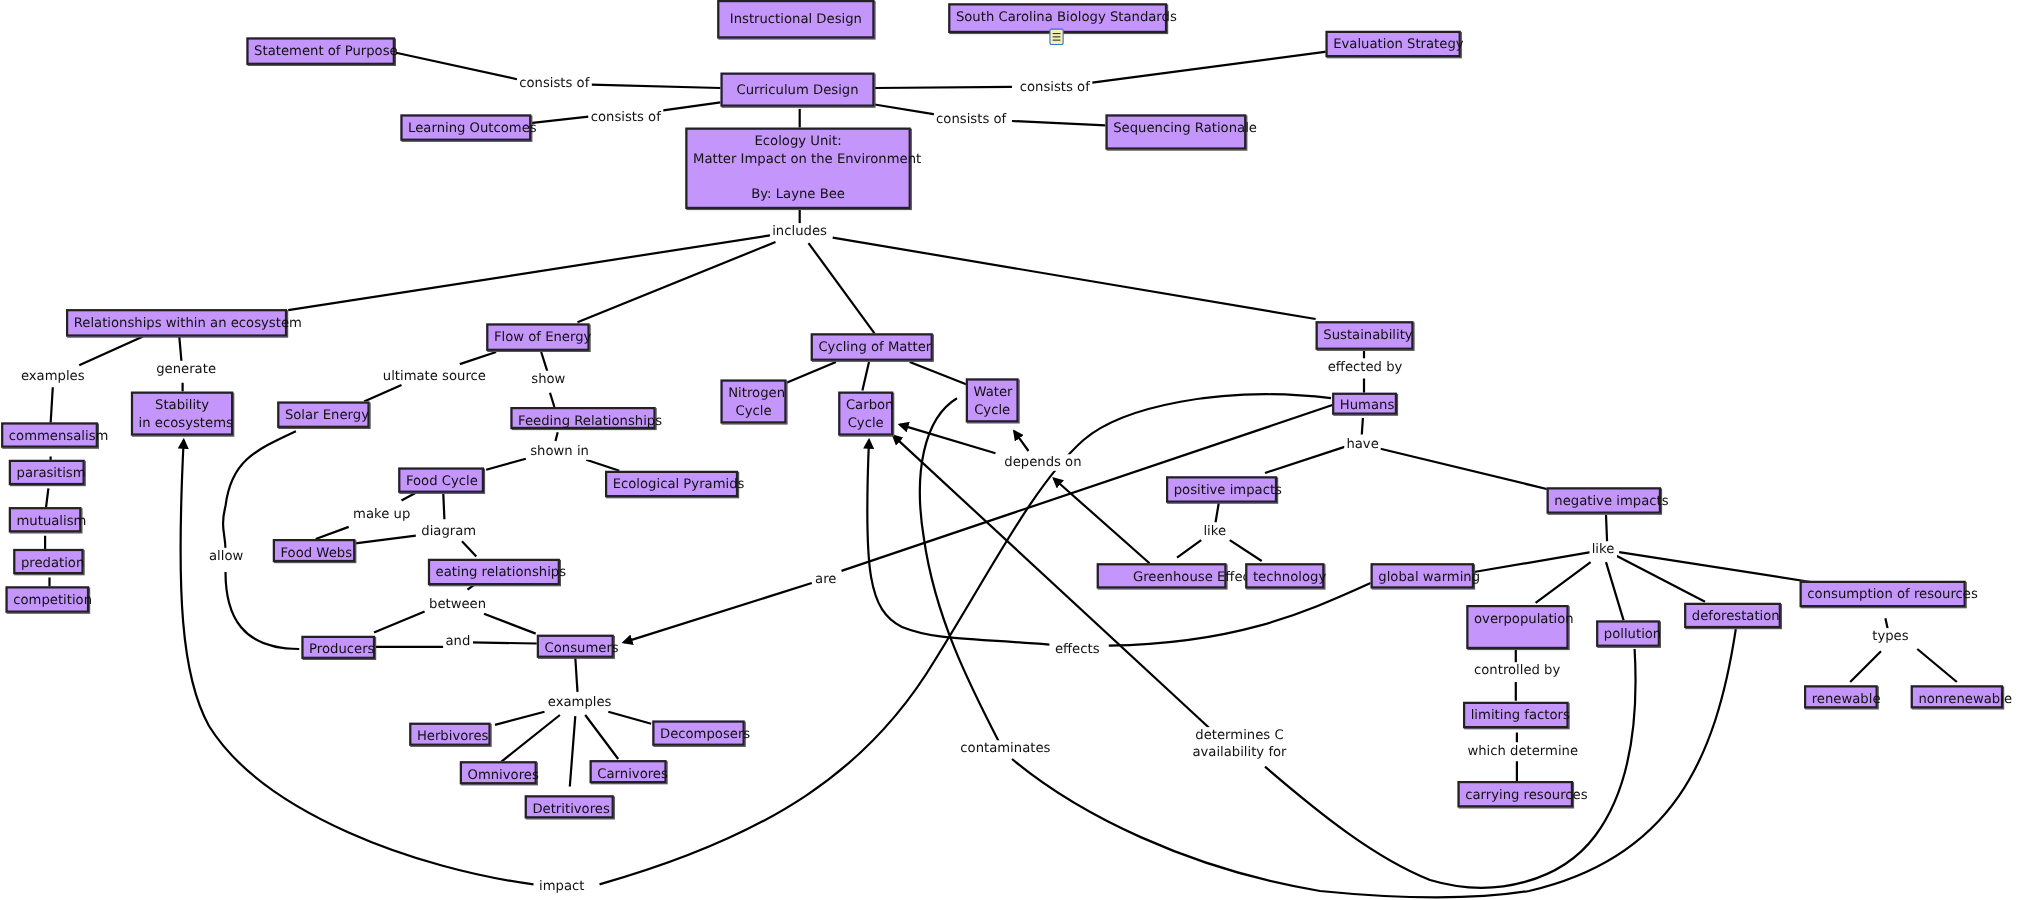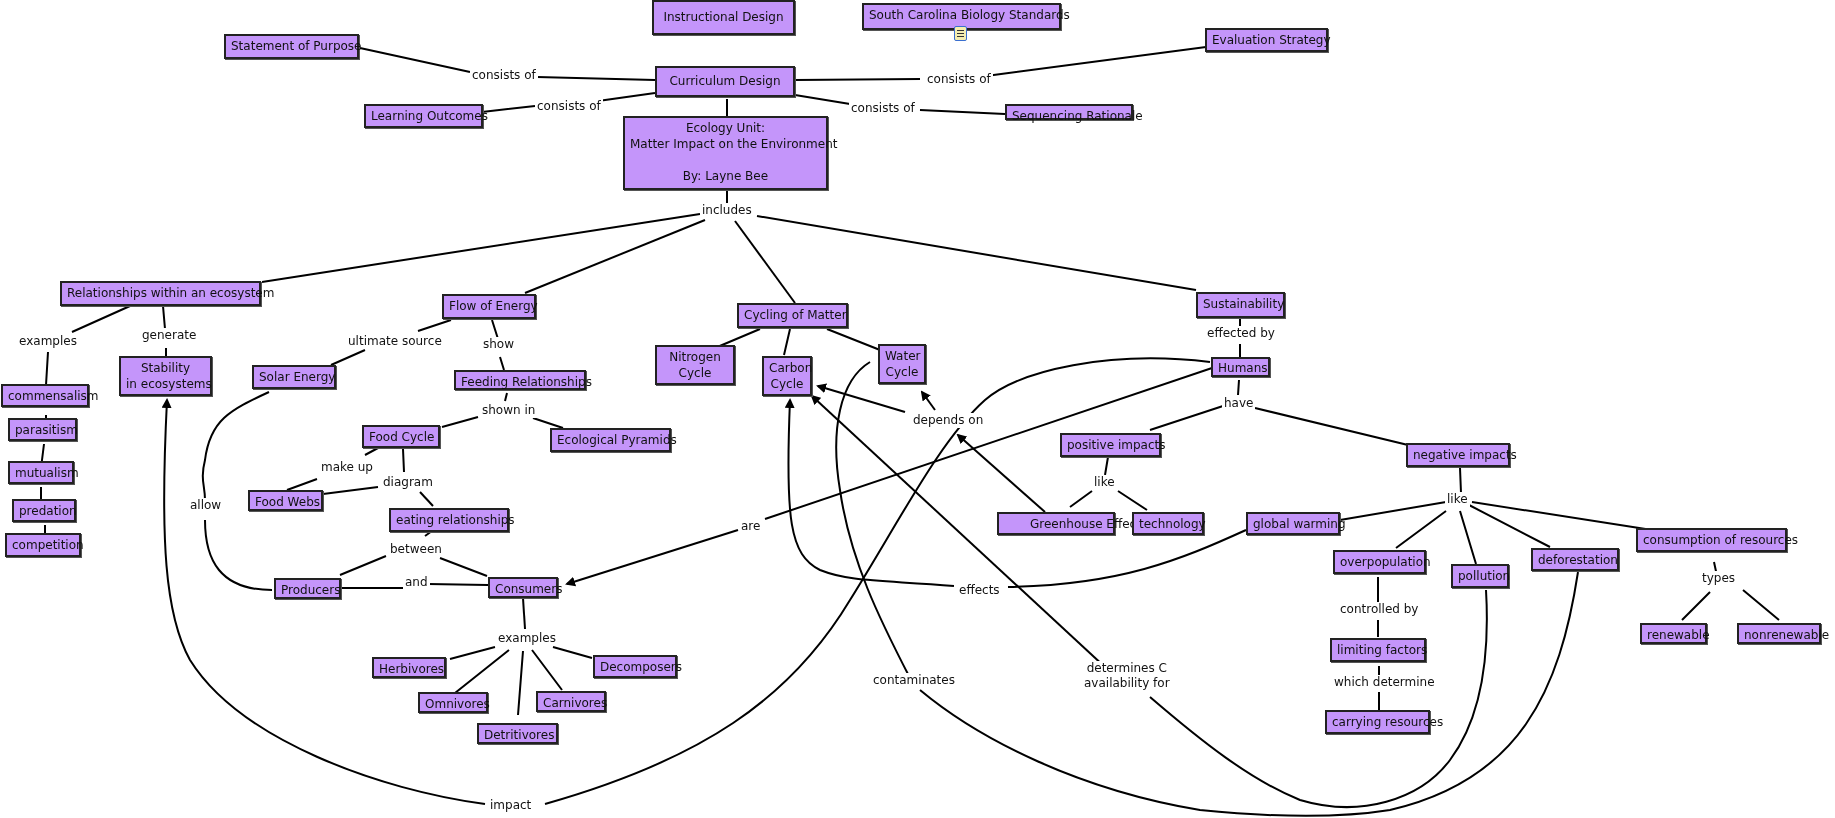--- a/index.html
+++ b/index.html
@@ -88,68 +88,68 @@
   </g>
 </svg>
 
 <div class="node" style="left:652px;top:0px;width:143px;height:35px;line-height:27px;">Instructional Design</div>
 <div class="node" style="left:862px;top:3px;width:199px;height:27px;">South Carolina Biology Standards</div>
 <div class="res-icon" style="left:954px;top:26px;"></div>
 <div class="node" style="left:224px;top:34px;width:135px;height:25px;">Statement of Purpose</div>
 <div class="node" style="left:655px;top:66px;width:140px;height:31px;line-height:23px;">Curriculum Design</div>
 <div class="node" style="left:1205px;top:28px;width:123px;height:24px;">Evaluation Strategy</div>
 <div class="node" style="left:364px;top:104px;width:119px;height:24px;">Learning Outcomes</div>
-<div class="node" style="left:1005px;top:104px;width:128px;height:16px;">Sequencing Rationale</div>
+<div class="node" style="left:1005px;top:104px;width:128px;height:32px;">Sequencing Rationale</div>
 <div class="node" style="left:623px;top:116px;width:205px;height:74px;">Ecology Unit:
 Matter Impact on the Environment
 
 By: Layne Bee</div>
 
 <div class="node" style="left:60px;top:281px;width:201px;height:25px;">Relationships within an ecosystem</div>
 <div class="node" style="left:442px;top:294px;width:94px;height:25px;">Flow of Energy</div>
 <div class="node" style="left:737px;top:303px;width:111px;height:25px;">Cycling of Matter</div>
 <div class="node" style="left:1196px;top:292px;width:89px;height:26px;">Sustainability</div>
 <div class="node" style="left:119px;top:356px;width:93px;height:40px;">Stability
 in ecosystems</div>
 
 <div class="node" style="left:1px;top:384px;width:88px;height:23px;">commensalism</div>
 <div class="node" style="left:8px;top:418px;width:69px;height:23px;">parasitism</div>
 <div class="node" style="left:8px;top:461px;width:66px;height:23px;">mutualism</div>
 <div class="node" style="left:12px;top:499px;width:64px;height:23px;">predation</div>
 <div class="node" style="left:5px;top:533px;width:76px;height:24px;">competition</div>
 
 <div class="node" style="left:252px;top:365px;width:84px;height:24px;">Solar Energy</div>
-<div class="node" style="left:454px;top:370px;width:132px;height:20px;text-align:center;">Feeding Relationships</div>
+<div class="node" style="left:464px;top:370px;width:132px;height:20px;text-align:center;">Feeding Relationships</div>
 <div class="node" style="left:362px;top:425px;width:78px;height:23px;">Food Cycle</div>
 <div class="node" style="left:550px;top:428px;width:121px;height:24px;">Ecological Pyramids</div>
 <div class="node" style="left:248px;top:490px;width:75px;height:21px;">Food Webs</div>
 <div class="node" style="left:389px;top:508px;width:120px;height:24px;">eating relationships</div>
 <div class="node" style="left:274px;top:578px;width:67px;height:21px;">Producers</div>
 <div class="node" style="left:488px;top:577px;width:70px;height:21px;">Consumers</div>
 
 <div class="node" style="left:372px;top:657px;width:74px;height:21px;">Herbivores</div>
 <div class="node" style="left:418px;top:692px;width:70px;height:21px;">Omnivores</div>
 <div class="node" style="left:477px;top:723px;width:81px;height:21px;">Detritivores</div>
 <div class="node" style="left:536px;top:691px;width:70px;height:21px;">Carnivores</div>
 <div class="node" style="left:593px;top:655px;width:84px;height:23px;">Decomposers</div>
 
-<div class="node" style="left:655px;top:345px;width:80px;height:40px;">Nitrogen
+<div class="node" style="left:655px;top:345px;width:60px;height:40px;">Nitrogen
 Cycle</div>
 <div class="node" style="left:762px;top:356px;width:50px;height:40px;">Carbon
 Cycle</div>
 <div class="node" style="left:878px;top:344px;width:48px;height:40px;">Water
 Cycle</div>
 
 <div class="node" style="left:1211px;top:357px;width:59px;height:20px;line-height:14px;">Humans</div>
 <div class="node" style="left:1060px;top:433px;width:101px;height:24px;">positive impacts</div>
 <div class="node" style="left:1406px;top:443px;width:104px;height:24px;">negative impacts</div>
 <div class="node" style="left:997px;top:512px;width:118px;height:23px;padding-left:31px;">Greenhouse Effect</div>
 <div class="node" style="left:1132px;top:512px;width:72px;height:23px;">technology</div>
 <div class="node" style="left:1246px;top:512px;width:94px;height:23px;">global warming</div>
-<div class="node" style="left:1333px;top:550px;width:93px;height:24px;">overpopulation</div>
+<div class="node" style="left:1333px;top:550px;width:93px;height:40px;">overpopulation</div>
 <div class="node" style="left:1451px;top:564px;width:58px;height:24px;">pollution</div>
 <div class="node" style="left:1531px;top:548px;width:88px;height:23px;">deforestation</div>
 <div class="node" style="left:1636px;top:528px;width:151px;height:24px;">consumption of resources</div>
 <div class="node" style="left:1330px;top:638px;width:96px;height:24px;text-align:center;">limiting factors</div>
 <div class="node" style="left:1325px;top:710px;width:105px;height:24px;">carrying resources</div>
 <div class="node" style="left:1640px;top:623px;width:67px;height:21px;">renewable</div>
 <div class="node" style="left:1737px;top:623px;width:84px;height:21px;">nonrenewable</div>
 
 <div class="lbl" style="left:470px;top:68px;">consists of</div>
 <div class="lbl" style="left:535px;top:99px;">consists of</div>

